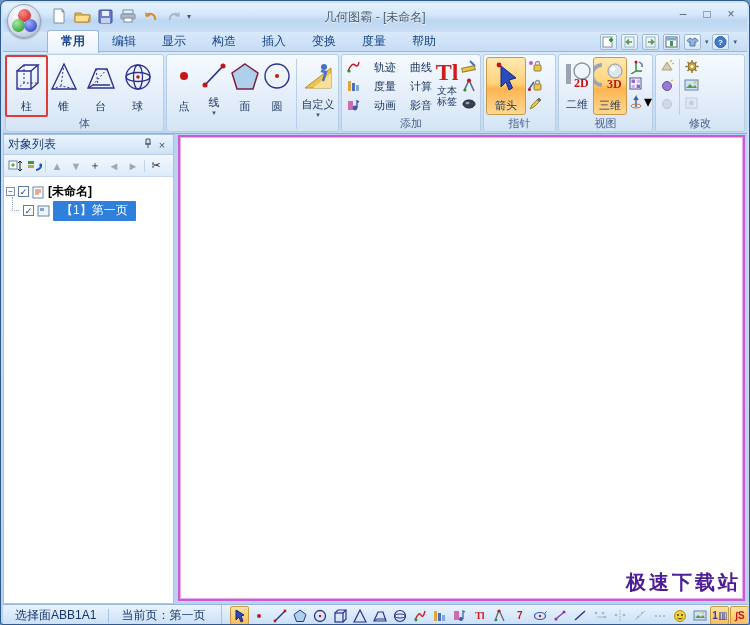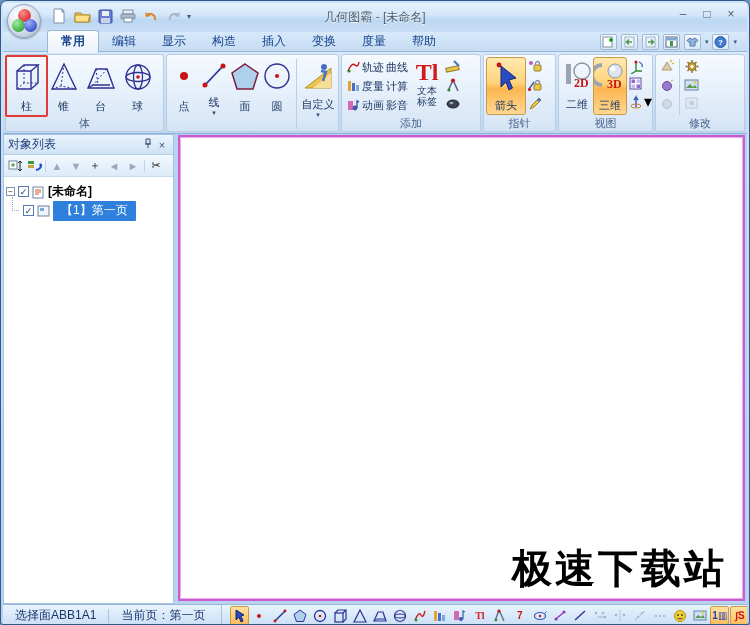--- a/index.html
+++ b/index.html
@@ -51,21 +51,21 @@
   .bigbtn { width:37px; height:58px; display:flex; flex-direction:column; align-items:center;
     border-radius:3px; padding-top:3px; cursor:default; position:relative; }
   .bigbtn .lbl { font-size:11px; color:#1d3863; margin-top:1px; white-space:nowrap; }
   .bigbtn .dd { font-size:7px; color:#33507a; line-height:6px; }
   .bigbtn.sel { background:linear-gradient(#ffe9b0,#ffd37a 45%,#fcb551 55%,#ffd892);
     border:1px solid #c austin; border:1px solid #c99a46;align-items:center; }
   .hl-red { position:absolute; left:-3px; top:-2px; right:-3px; bottom:-2px;
     border:2px solid #e23a34; border-radius:2px; pointer-events:none; }
   .sep-v { width:1px; background:#b9cfe7; margin:2px 3px; align-self:stretch; }
 
-  .minirow { display:flex; align-items:center; height:18px; gap:2px; padding:0 2px; border-radius:2px; }
+  .minirow { display:flex; align-items:center; height:18px; gap:14px; padding:0 2px; border-radius:2px; }
   .minirow .mi { width:14px; height:14px; }
   .minirow .mt { font-size:11px; color:#1d3863; white-space:nowrap; }
   .addcol { display:flex; flex-direction:column; justify-content:center; gap:1px; height:58px; }
   .txtbtn { width:34px; height:58px; display:flex; flex-direction:column; align-items:center; padding-top:2px; }
   .txtbtn .tg { font-family:"Liberation Serif","DejaVu Serif",serif; font-size:24px; font-weight:bold;
     color:#cf1d1d; line-height:26px; }
   .txtbtn .tl { font-size:10px; color:#1d3863; line-height:11px; }
   .icol { display:flex; flex-direction:column; justify-content:space-between; height:56px; padding:2px 1px; }
   .icol .mi { width:16px; height:15px; }
   .mi svg { display:block; }
@@ -95,22 +95,22 @@
   .troot { font-weight:bold; }
   .tsel { background:#2f80dd; color:#fff; padding:1px 8px 2px; border-radius:1px; }
   .indent { width:14px; height:100%; position:relative; }
   .indent::before { content:""; position:absolute; left:6px; top:-4px; bottom:9px; border-left:1px dotted #98a8bc; }
   .indent::after { content:""; position:absolute; left:6px; top:9px; width:7px; border-top:1px dotted #98a8bc; }
 
   .splitter { width:4px; }
   .canvas-wrap { flex:1; padding:1px 2px 3px 0; position:relative; }
   .canvas { width:100%; height:100%; background:#fff; border:2px solid #cb5bd2;
     box-shadow:0 0 0 1px #e6aee9 inset; }
-  .watermark { position:absolute; right:20px; bottom:8px; font-size:40px; font-weight:bold;
-    color:#000000; letter-spacing:3px; white-space:nowrap; z-index:5; }
+  .watermark { position:absolute; right:6px; bottom:8px; font-size:20px; font-weight:bold;
+    color:#4c1d95; letter-spacing:3px; white-space:nowrap; z-index:5; }
 
   
   .statusbar { height:22px; background:linear-gradient(#e9f4fe,#c9def5);
     border-top:1px solid #98b7dc; display:flex; align-items:center; font-size:12px; color:#18356b; }
   .st-seg { padding:0 12px; white-space:nowrap; }
   .st-div { width:1px; height:14px; background:#a9c2de; }
   .btools { flex:1; display:flex; align-items:center; gap:1px; padding-left:8px; height:100%;
     border-left:1px solid #a9c2de; margin-left:4px; overflow:hidden; }
   .bicon { width:19px; height:19px; display:flex; align-items:center; justify-content:center;
     border-radius:2px; flex:0 0 auto; }

